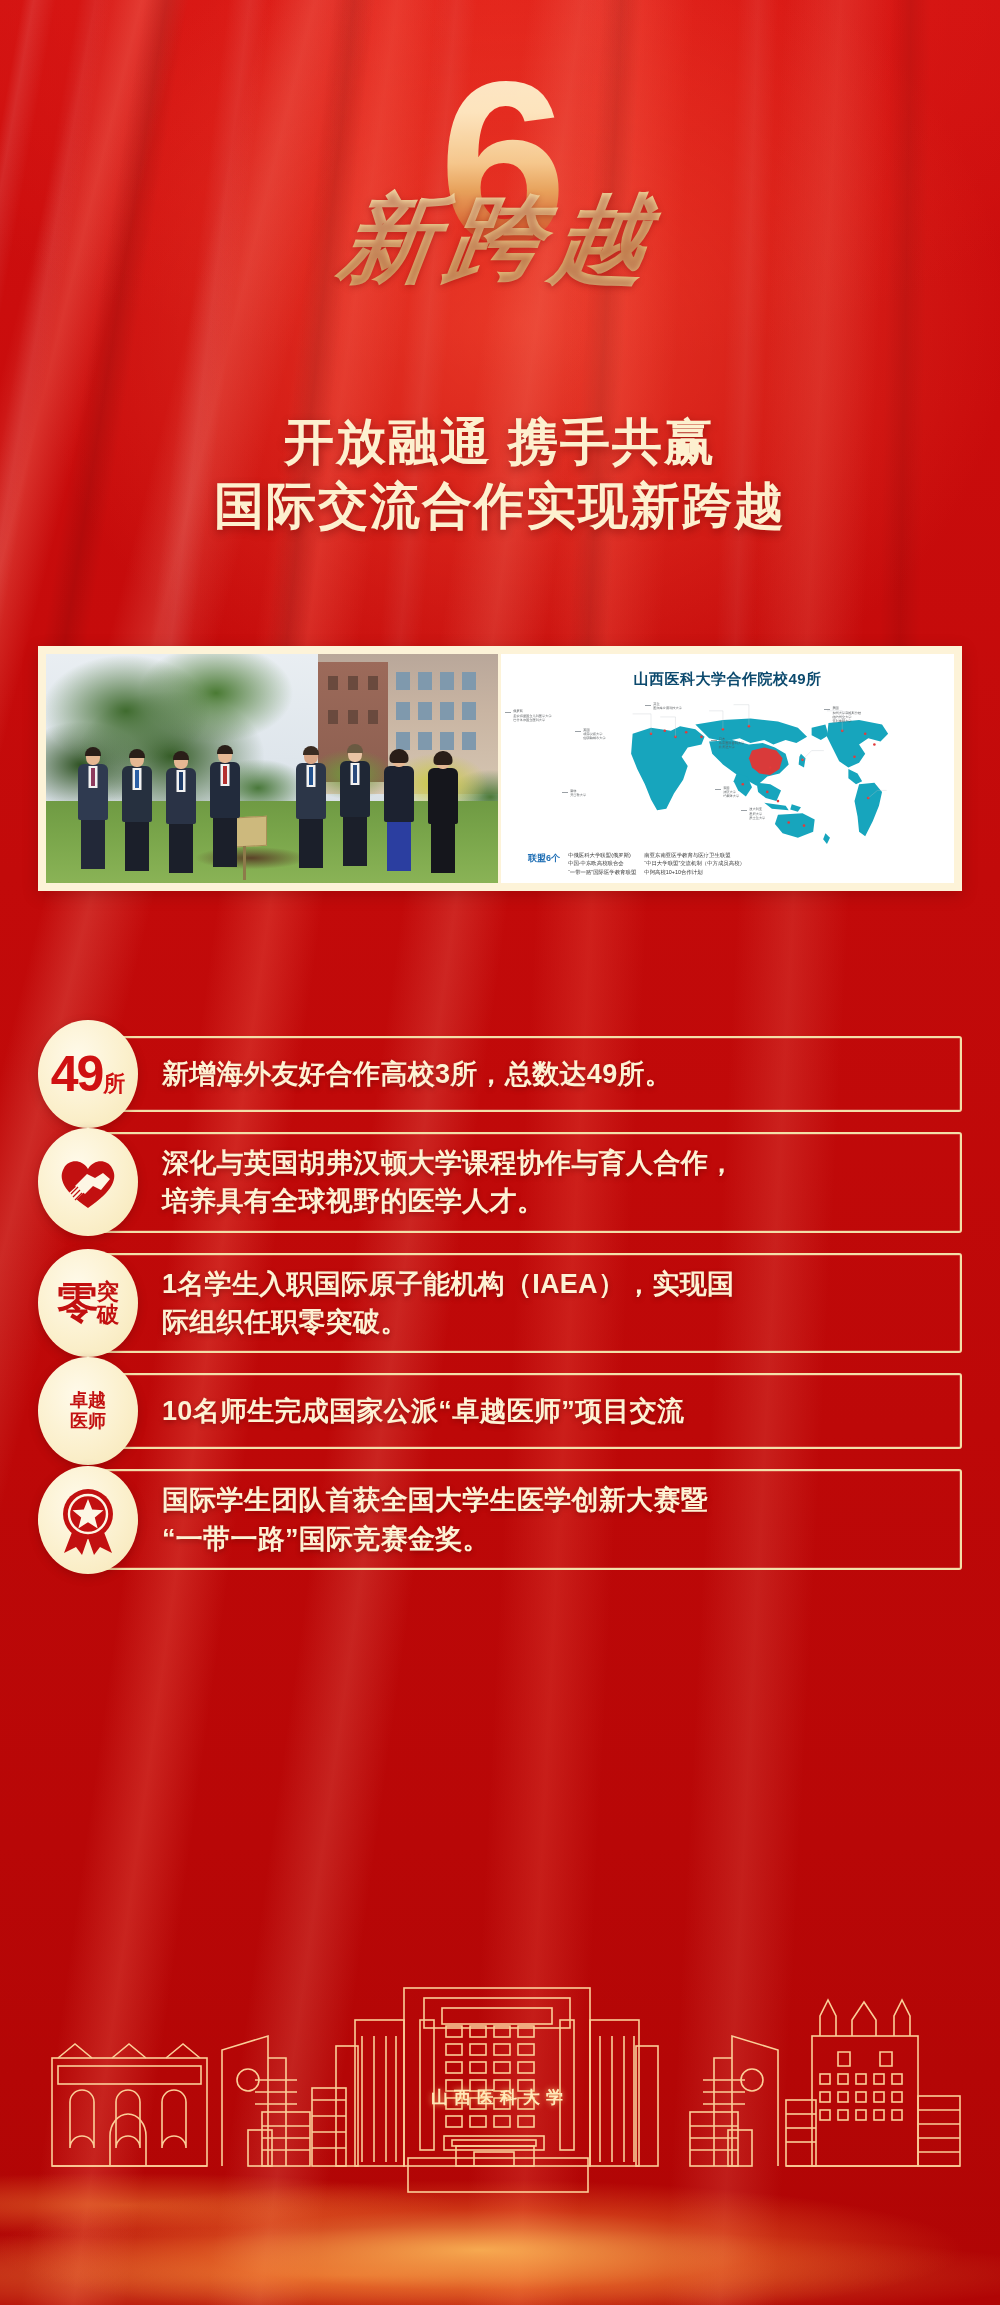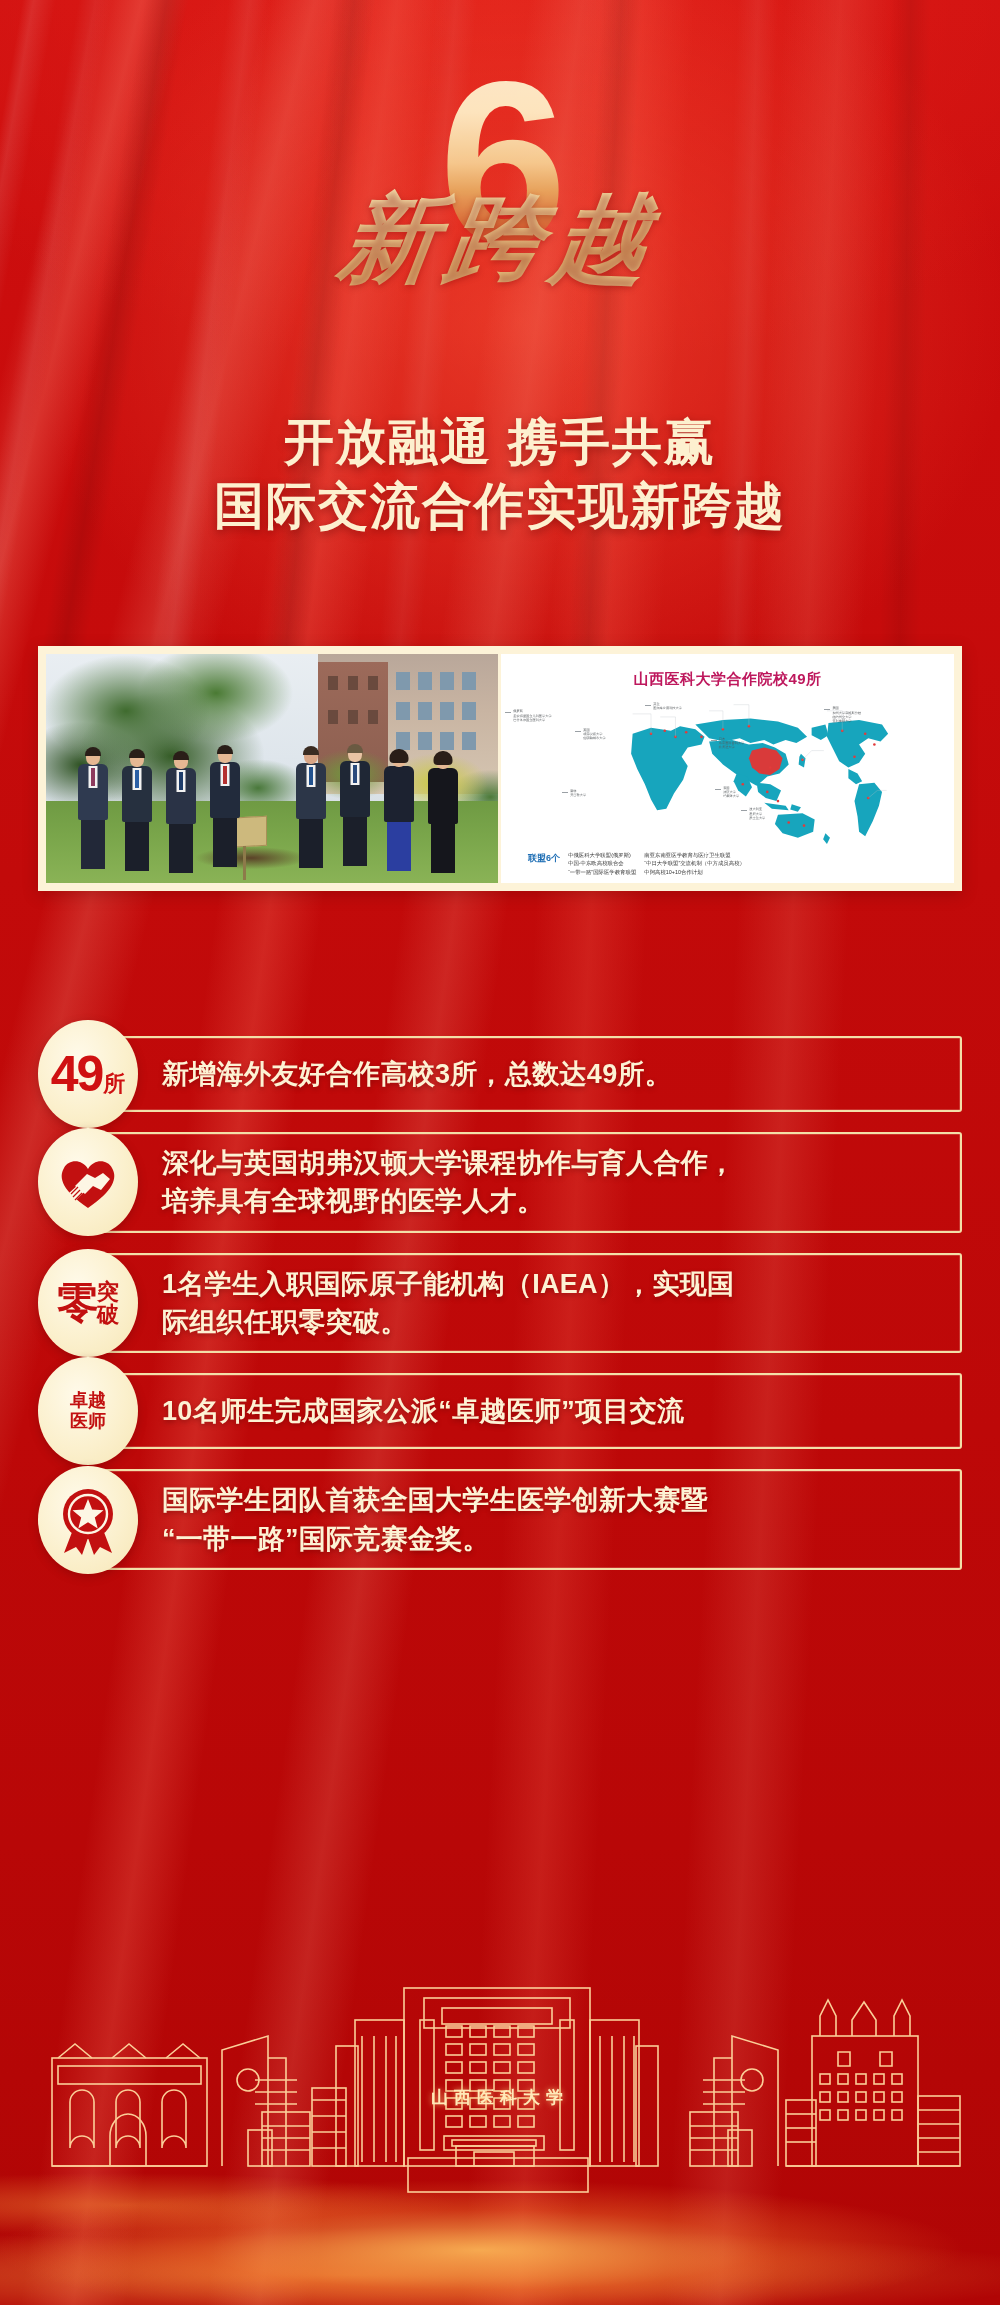--- a/index.html
+++ b/index.html
@@ -134,21 +134,21 @@
   .p-legs { position:absolute; top:68px; left:50%; transform:translateX(-50%); width:24px; height:52px; background:#1b1f2a; }
   .p-shirt { position:absolute; top:17px; left:50%; transform:translateX(-50%); width:9px; height:22px; background:#f2f2f2; }
   .p-tie { position:absolute; top:19px; left:50%; transform:translateX(-50%); width:4px; height:18px; }
   .ph-plaque { position:absolute; left:175px; bottom:36px; width:46px; height:30px; background:#cdb97d; border:1px solid #a89058; transform:skewY(-3deg); }
   .ph-plaque::after { content:""; position:absolute; left:21px; top:28px; width:3px; height:34px; background:#8d7a4a; }
   .ph-soil { position:absolute; left:150px; bottom:14px; width:110px; height:22px; background:radial-gradient(ellipse at 50% 50%, #5b4228 0%, rgba(91,66,40,0) 72%); }
 
   .mapbox { flex:1; position:relative; background:#ffffff; border-left:3px solid #fdf3d8; }
   .map-title {
     position:absolute; top:16px; left:0; width:100%; text-align:center;
-    font-size:15px; font-weight:bold; color:#be185d; letter-spacing:.5px;
+    font-size:15px; font-weight:bold; color:#0c4a6e; letter-spacing:.5px;
   }
   .map-canvas { position:absolute; top:40px; left:8px; right:8px; bottom:36px; }
   .map-legend { position:absolute; left:16px; bottom:6px; right:8px; display:flex; gap:8px; align-items:flex-start;margin-left:11px; }
   .legend-title { font-size:9px; font-weight:bold; color:#1f6fb5; white-space:nowrap; }
   .legend-col { display:flex; flex-direction:column; gap:1px; }
   .legend-col span { font-size:5.4px; color:#333; line-height:1.45; white-space:nowrap; }
   .map-note { position:absolute; font-size:3.2px; color:#55595c; line-height:1.35; white-space:pre-line; }
   .map-note::before { content:""; position:absolute; left:-8px; top:3px; width:6px; height:1px; background:#9aa0a5; }
 
   

